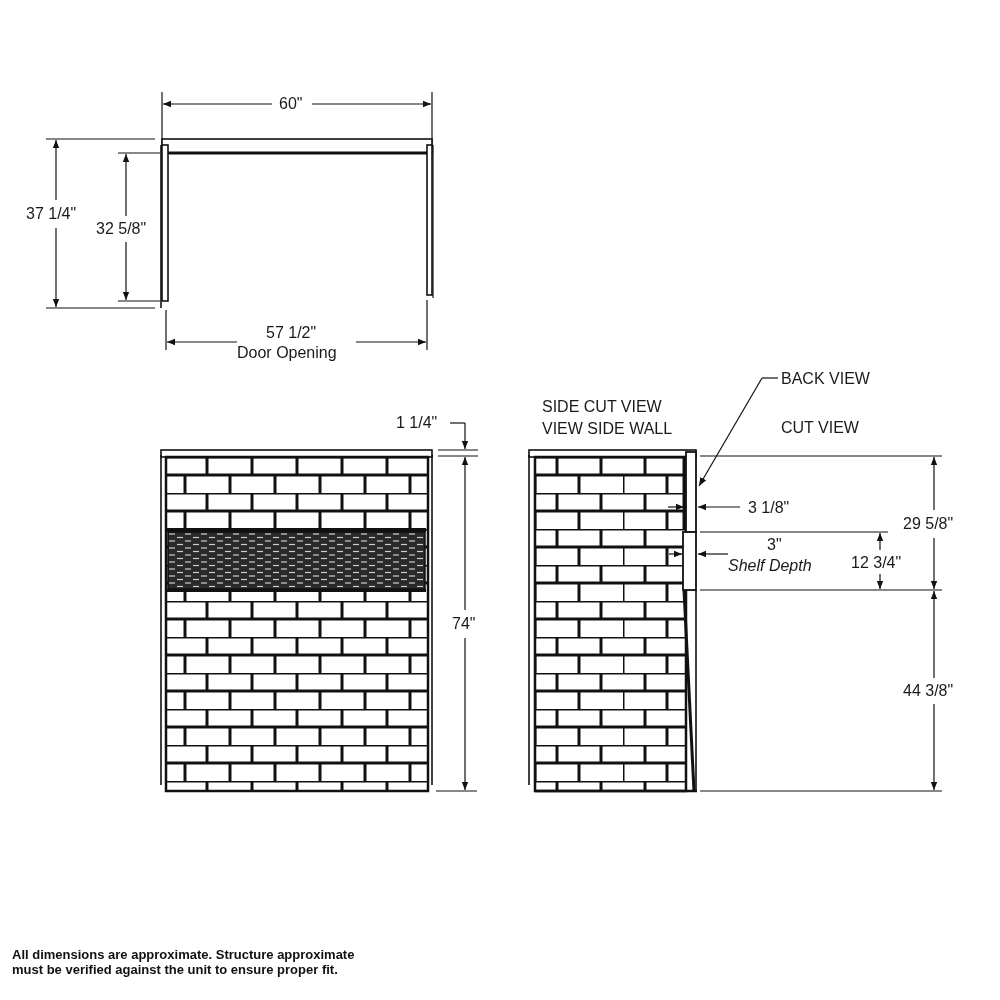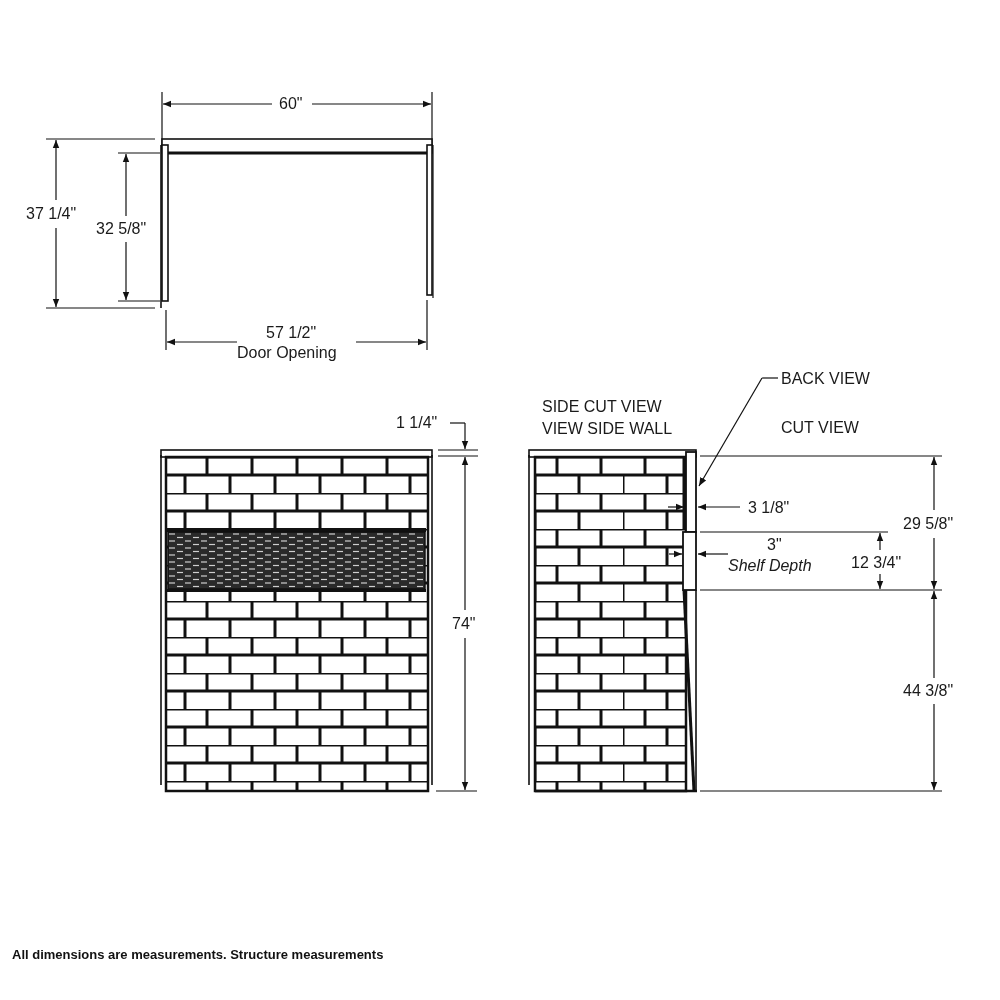--- a/index.html
+++ b/index.html
@@ -150,14 +150,15 @@
 <div class="lbl nobg" style="left:781px; top:370px;">BACK VIEW</div>
 <div class="lbl nobg" style="left:781px; top:393px;margin-top:26px;">CUT VIEW</div>
 <div class="lbl nobg" style="left:748px; top:499px;">3 1/8"</div>
 <div class="lbl nobg" style="left:767px; top:536px;">3"</div>
 <div class="lbl nobg" style="left:728px; top:557px;font-style:italic;">Shelf Depth</div>
 <div class="lbl" style="left:903px; top:515px;">29 5/8"</div>
 <div class="lbl" style="left:851px; top:554px;">12 3/4"</div>
 <div class="lbl" style="left:903px; top:682px;">44 3/8"</div>
 
 <div class="note">
-  <div>All dimensions are measurements. Structure measurements</div>
+  <div>All dimensions are approximate. Structure approximate</div>
+  <div>must be verified against the unit to ensure proper fit.</div>
 </div>
 
 </body></html>

